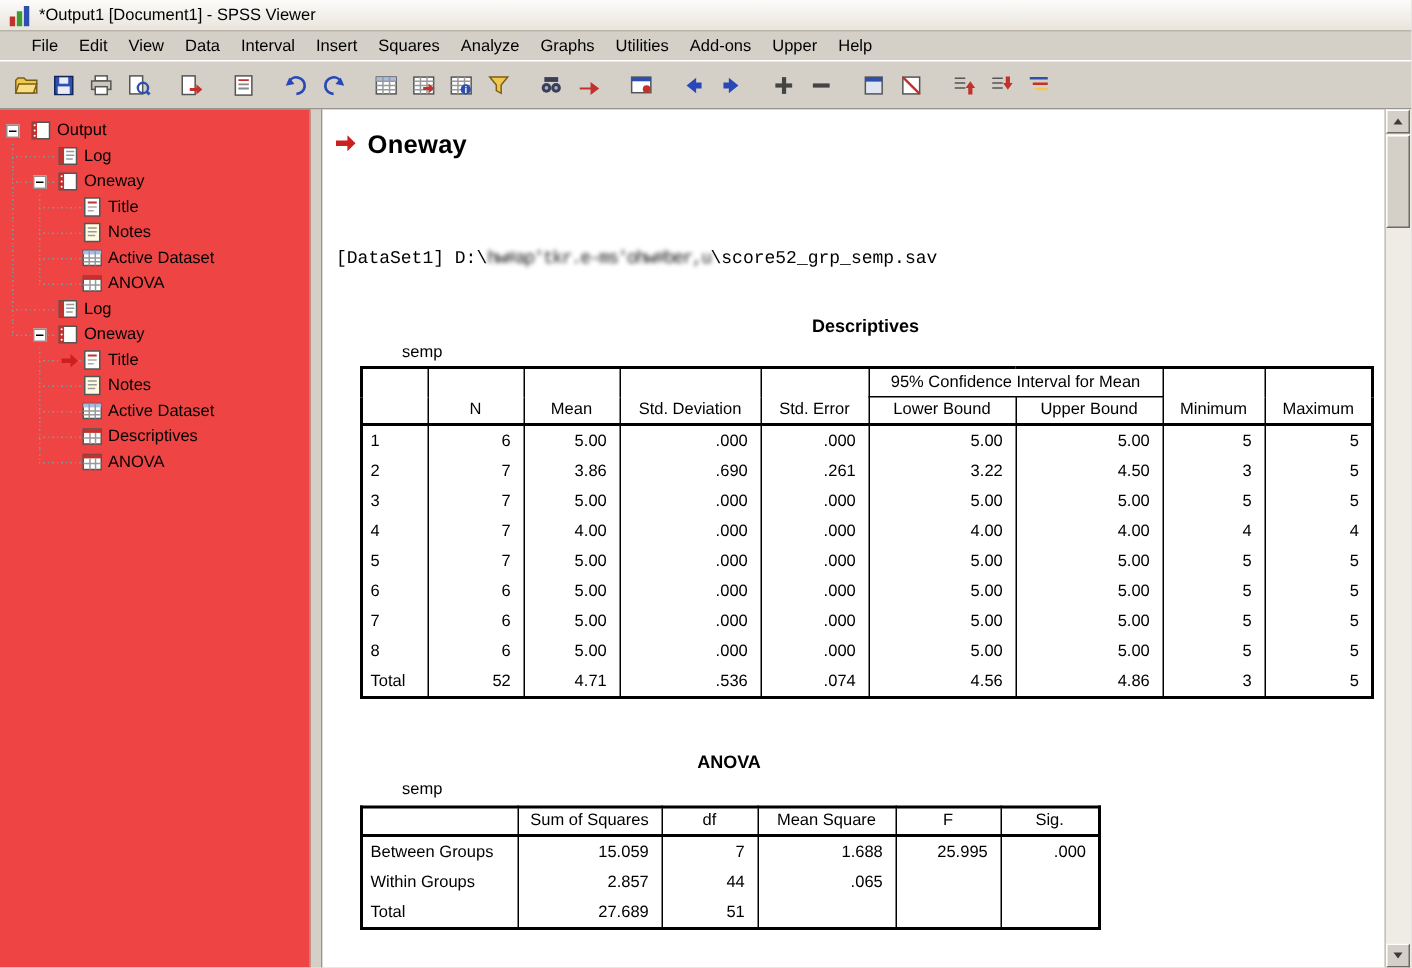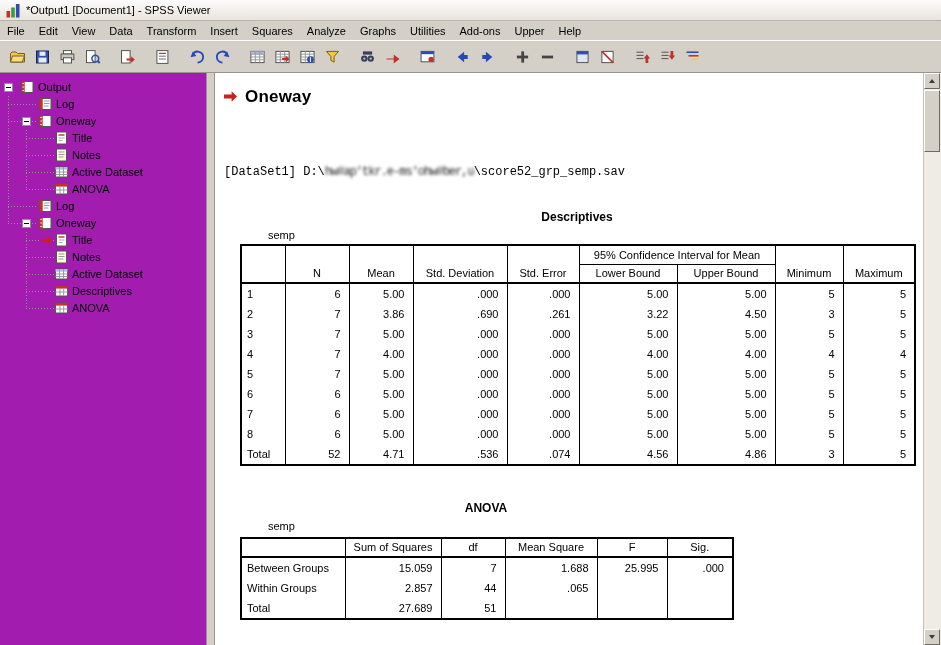--- a/index.html
+++ b/index.html
@@ -7,33 +7,33 @@
        font-family:"Liberation Sans",sans-serif;font-size:11px;color:#000;}
   .window{position:relative;width:941px;height:645px;background:#d4d0c8;}
 
   
   .titlebar{height:20px;display:flex;align-items:center;gap:5px;padding:0 6px;
             background:linear-gradient(#fdfcfb,#e8e4dc);border-bottom:1px solid #b8b4aa;}
   .app-icon{width:15px;height:15px;display:inline-flex;}
   .title-text{font-size:11px;}
 
   
-  .menubar{height:19px;display:flex;align-items:center;padding-left:0;}
+  .menubar{height:19px;display:flex;align-items:center;padding-left:14px;}
   .menu-item{padding:2px 7px;cursor:default;}
 
   
   .toolbar{height:30px;display:flex;align-items:center;padding:2px 5px;gap:1px;
            border-top:1px solid #fff;border-bottom:1px solid #b0aca2;}
   .tb-btn{width:24px;height:24px;display:flex;align-items:center;justify-content:center;
           background:transparent;border:1px solid transparent;padding:0;}
   .tb-sep{width:9px;height:100%;flex:none;}
 
   
   .main{position:absolute;top:72px;left:0;right:0;bottom:0;display:flex;border-top:1px solid #9a958c;}
-  .tree-panel{width:206px;flex:none;background:#a21caf;position:relative;padding-top:6px;
+  .tree-panel{width:206px;flex:none;background:#ef4444;position:relative;padding-top:6px;
               border-right:1px solid #9a958c;overflow:hidden;}
   .splitter{width:7px;flex:none;background:#d4d0c8;border-right:1px solid #9a958c;}
   .content{flex:1;background:#fff;position:relative;overflow:hidden;}
   .vscroll{width:17px;flex:none;background:#efece5;position:relative;border-left:1px solid #c6c2b8;}
   .sb-btn{position:absolute;left:0;width:16px;height:16px;background:#d4d0c8;
           border:1px solid;border-color:#fff #6f6a61 #6f6a61 #fff;box-sizing:border-box;
           display:flex;align-items:center;justify-content:center;}
   .sb-btn.up{top:0;} .sb-btn.down{bottom:0;}
   .tri-up{width:0;height:0;border-left:3px solid transparent;border-right:3px solid transparent;border-bottom:4px solid #3b3b3b;}
   .tri-down{width:0;height:0;border-left:3px solid transparent;border-right:3px solid transparent;border-top:4px solid #3b3b3b;}
@@ -94,21 +94,21 @@
       </svg>
     </span>
     <span class="title-text">*Output1 [Document1] - SPSS Viewer</span>
   </div>
 
   <div class="menubar">
       <span class="menu-item">File</span>
       <span class="menu-item">Edit</span>
       <span class="menu-item">View</span>
       <span class="menu-item">Data</span>
-      <span class="menu-item">Transform</span>
+      <span class="menu-item">Interval</span>
       <span class="menu-item">Insert</span>
       <span class="menu-item">Squares</span>
       <span class="menu-item">Analyze</span>
       <span class="menu-item">Graphs</span>
       <span class="menu-item">Utilities</span>
       <span class="menu-item">Add-ons</span>
       <span class="menu-item">Upper</span>
       <span class="menu-item">Help</span>
     </div>
 

